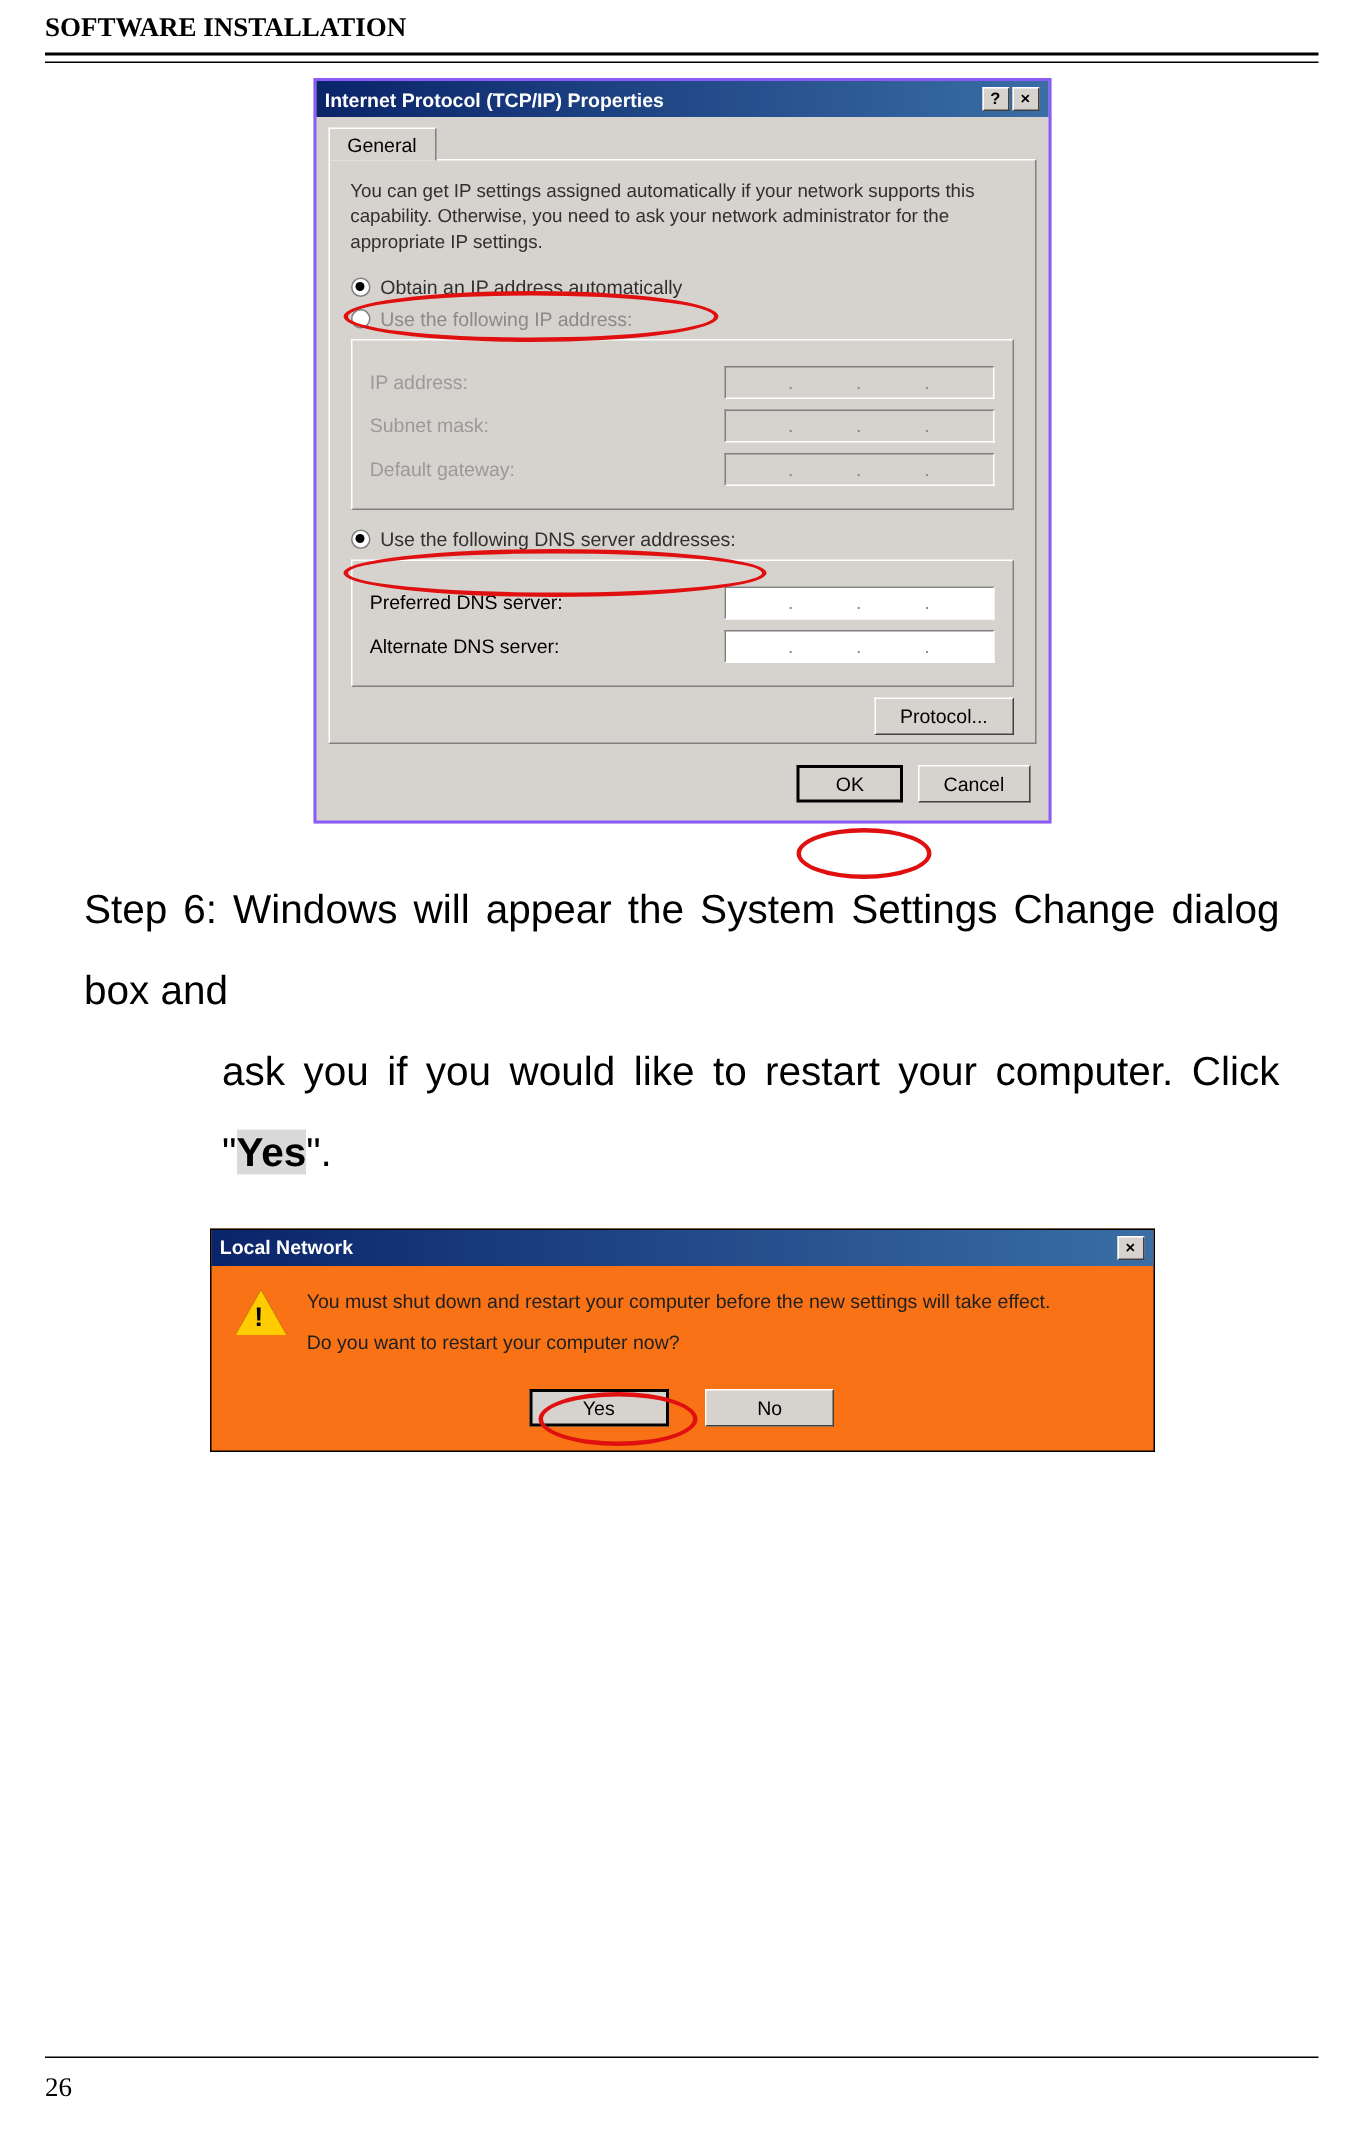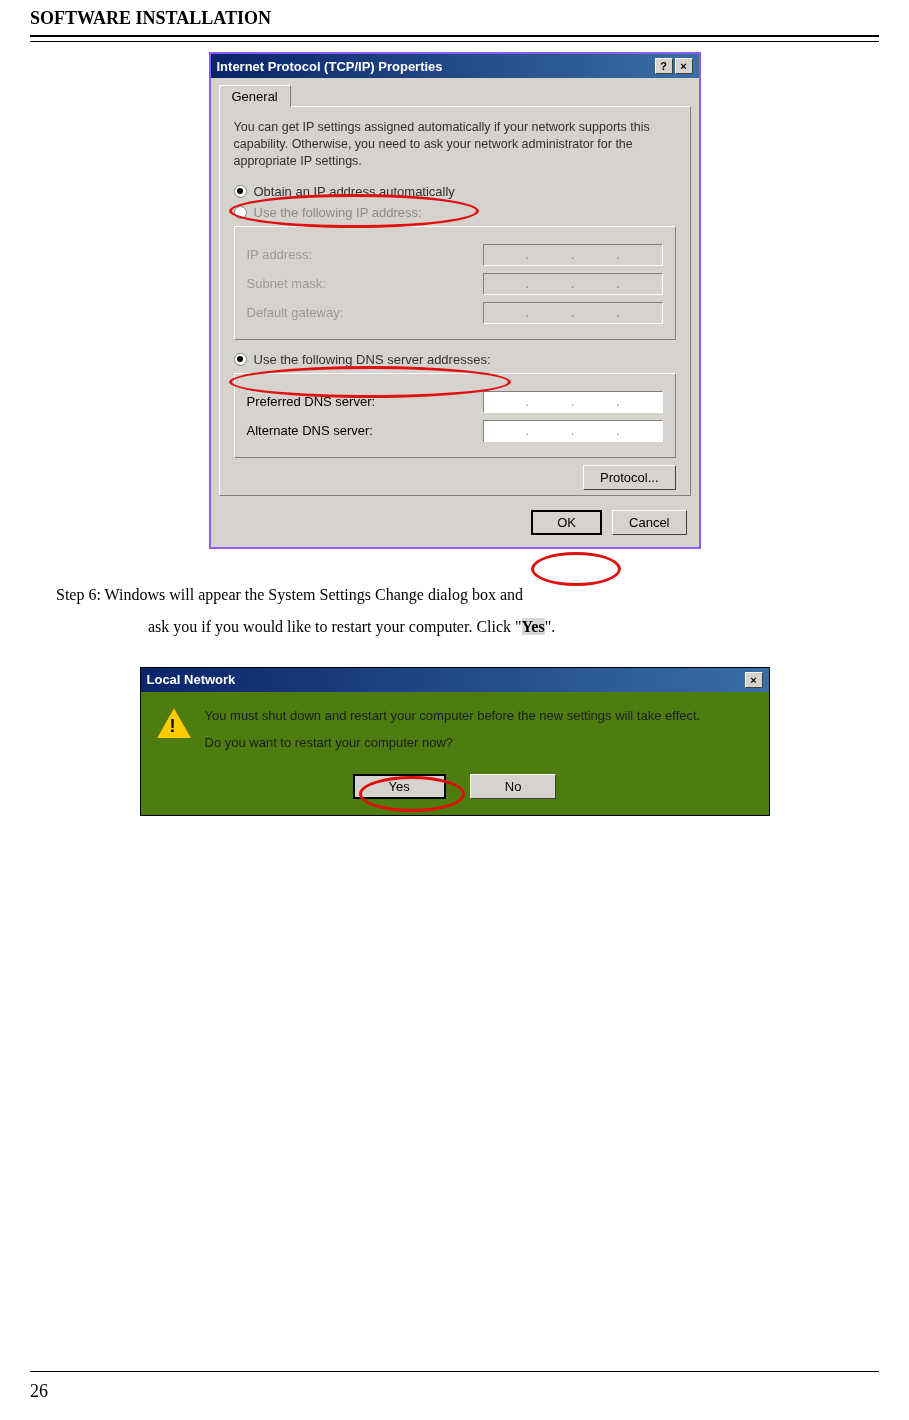--- a/index.html
+++ b/index.html
@@ -175,32 +175,32 @@
       gap: 10px;
       padding: 6px 12px 12px 0;
     }
     .red-ellipse {
       position: absolute;
       border: 3px solid #e01010;
       border-radius: 50%;
       pointer-events: none;
     }
     .step-text {
-      font-family: Liberation Serif, serif;
-      font-size: 16px;
+      font-family: Liberation Sans, sans-serif;
+      font-size: 27px;
       line-height: 2.0;
       text-align: justify;
       margin: 30px 56px 24px 56px;
     }
     .step-text .indent { display: block; padding-left: 92px; }
     .yes-hl { background: #d9d9d9; font-weight: bold; }
     .dialog2 {
       display: inline-block;
       width: 630px;
-      background: #4d7c0f;
+      background: #f97316;
       border: 1px solid #000;
       text-align: left;
       font-family: Tahoma, Arial, sans-serif;
       font-size: 13px;
       position: relative;
     }
     .d2-body {
       display: flex;
       gap: 14px;
       padding: 16px 16px 6px 16px;

